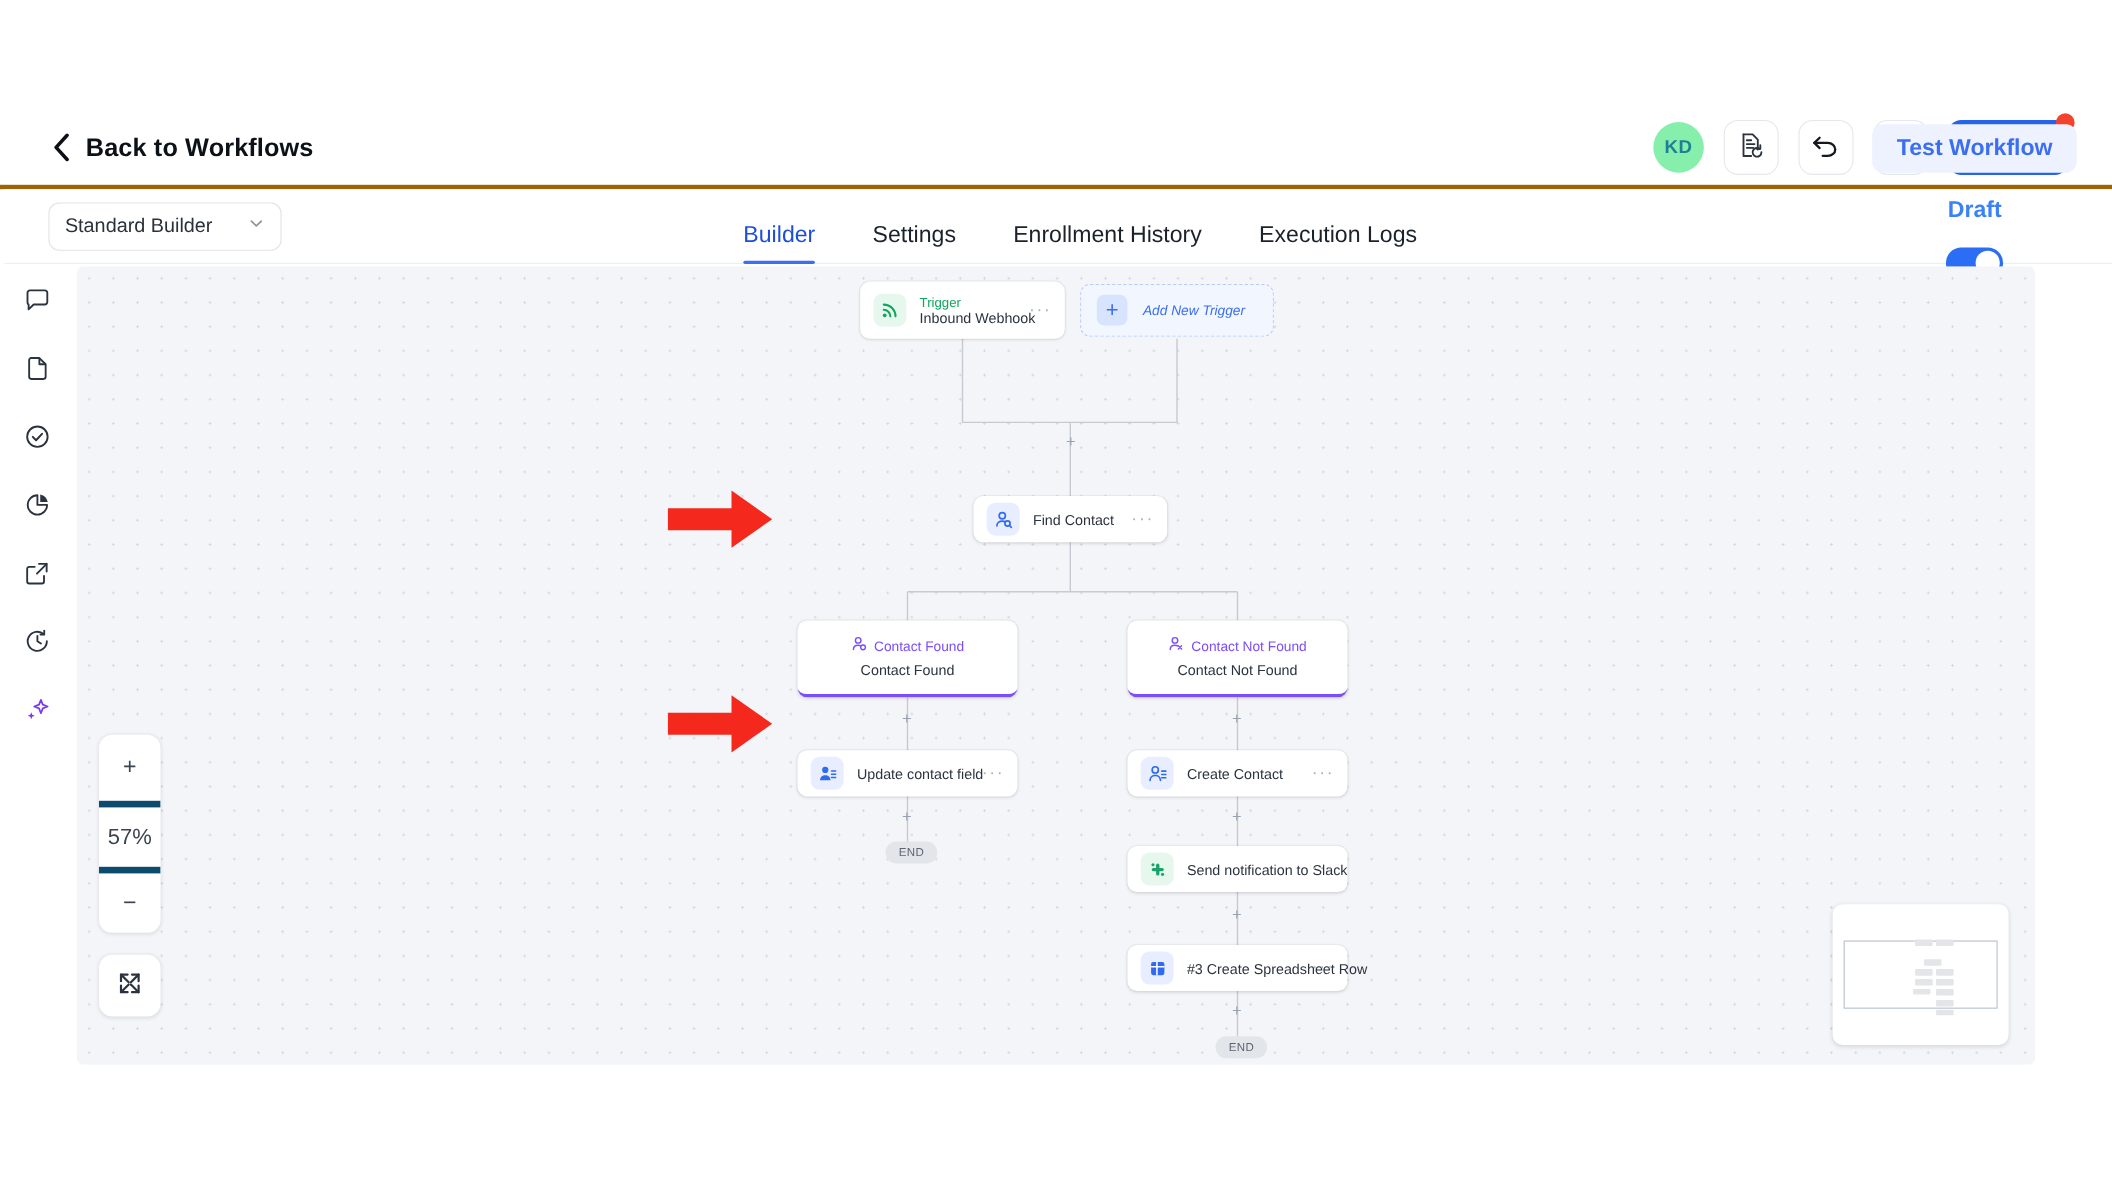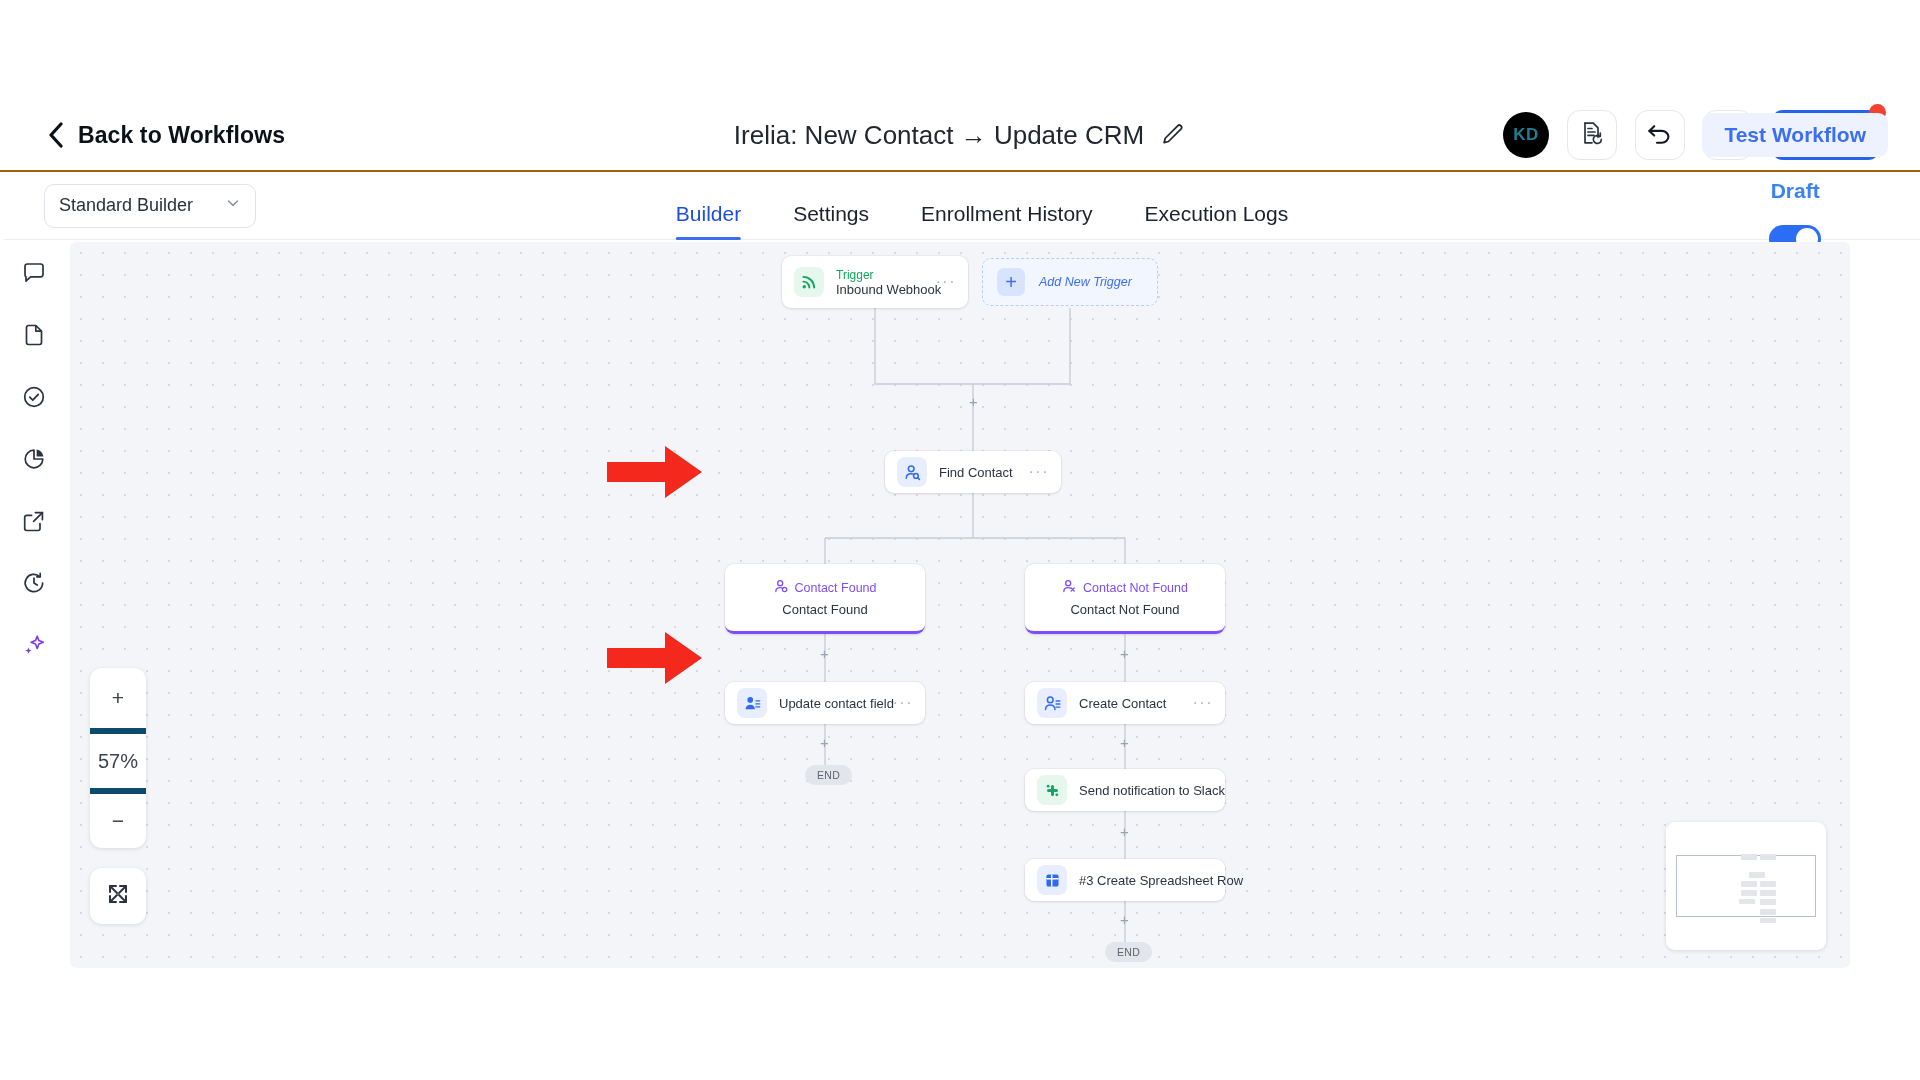--- a/index.html
+++ b/index.html
@@ -9,42 +9,42 @@
     background: #ffffff;
     font-family: "Liberation Sans", sans-serif;
     overflow: hidden;
   }
   .app { position: relative; width: 1920px; height: 1080px; background: #fff; }
 
   
   .header {
     position: absolute; left: 0; top: 100px; width: 1920px; height: 72px;
     background: #fff; display: flex; align-items: center;
-    border-bottom: 2px solid #a16207;
+    border-bottom: 4px solid #a16207;
   }
   .back-btn {
     display: flex; align-items: center; gap: 14px;
     margin-left: 48px; cursor: pointer;
   }
   .back-chevron { width: 16px; height: 26px; display: block; }
   .back-label { font-size: 23px; font-weight: 600; color: #0b1117; letter-spacing: .1px; }
 
   .title-wrap {
     position: absolute; left: 50%; transform: translateX(-50%);
     display: flex; align-items: center; gap: 16px;
   }
   .wf-title { font-size: 26px; font-weight: 400; color: #22272e; white-space: nowrap; }
   .pencil-btn { width: 26px; height: 26px; cursor: pointer; display: block; }
 
   .header-right {
     position: absolute; right: 40px; display: flex; align-items: center; gap: 18px;
   }
   .avatar {
     width: 46px; height: 46px; border-radius: 50%;
-    background: #000000; color: #1f7f94;
+    background: #86efac; color: #1f7f94;
     display: flex; align-items: center; justify-content: center;
     font-size: 17px; font-weight: 600; letter-spacing: .5px; cursor: pointer;
   }
   .icon-btn {
     width: 50px; height: 50px; border-radius: 13px;
     border: 1px solid #e4e7ec; background: #fff;
     display: flex; align-items: center; justify-content: center; cursor: pointer;
   }
   .save-btn {
     position: relative; height: 50px; padding: 0 30px; border-radius: 12px;
@@ -207,28 +207,20 @@
 
     <div class="back-btn">
       <span>
         <svg class="back-chevron" viewBox="0 0 16 26" fill="none">
           <path d="M13 2 L3 13 L13 24" stroke="#0b1117" stroke-width="3.2" stroke-linecap="round" stroke-linejoin="round"></path>
         </svg>
       </span>
       <span class="back-label">Back to Workflows</span>
     </div>
 
-    <div class="title-wrap">
-      <span class="wf-title">Irelia: New Contact → Update CRM</span>
-      <span>
-        <svg class="pencil-btn" viewBox="0 0 24 24" fill="none">
-          <path d="M16.5 3.5a2.1 2.1 0 0 1 3 3L8 18l-4 1 1-4 11.5-11.5z" stroke="#22272e" stroke-width="1.6" stroke-linecap="round" stroke-linejoin="round"></path>
-        </svg>
-      </span>
-    </div>
 
     <div class="header-right">
       <div class="avatar">
         <span>KD</span>
       </div>
 
       <div class="icon-btn">
         <span>
           <svg width="26" height="26" viewBox="0 0 26 26" fill="none">
             <path d="M6 3.2h8.3L19 7.9V17" stroke="#2b3340" stroke-width="1.7" stroke-linecap="round" stroke-linejoin="round"></path>

